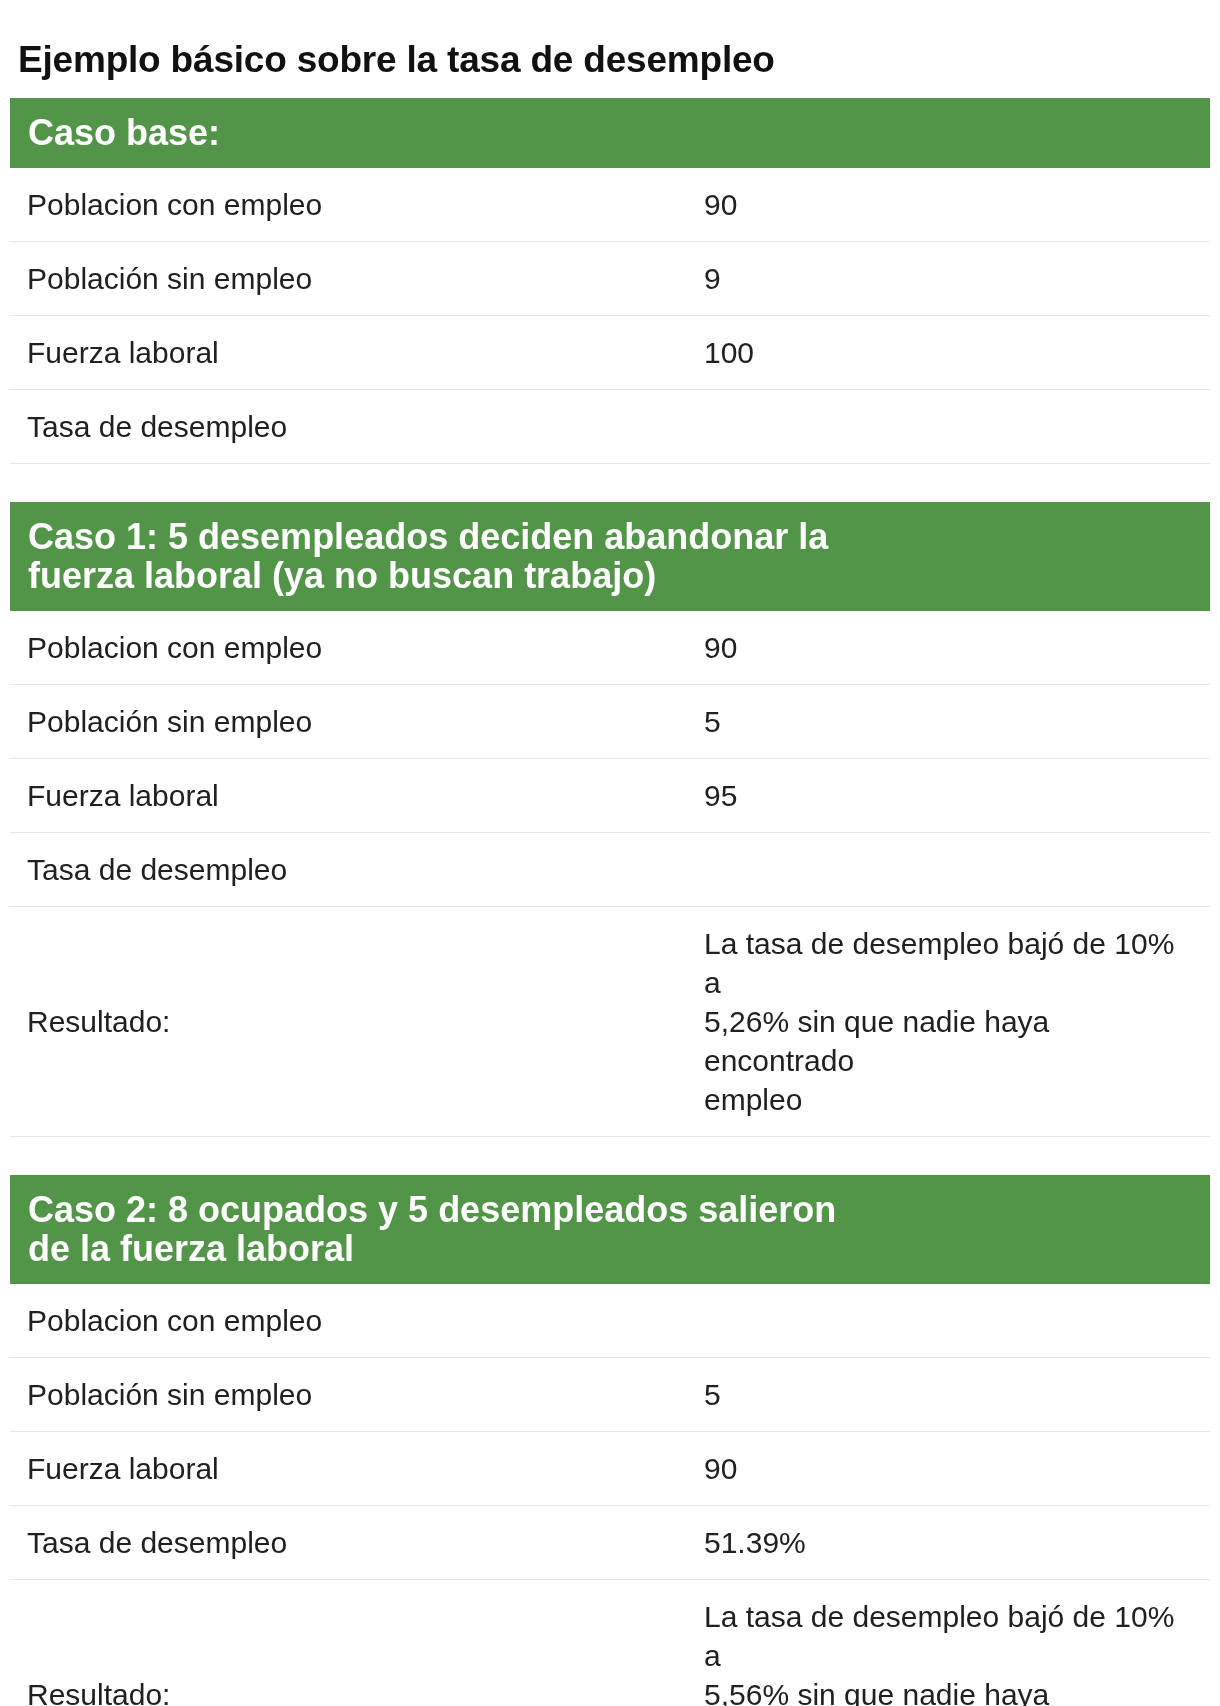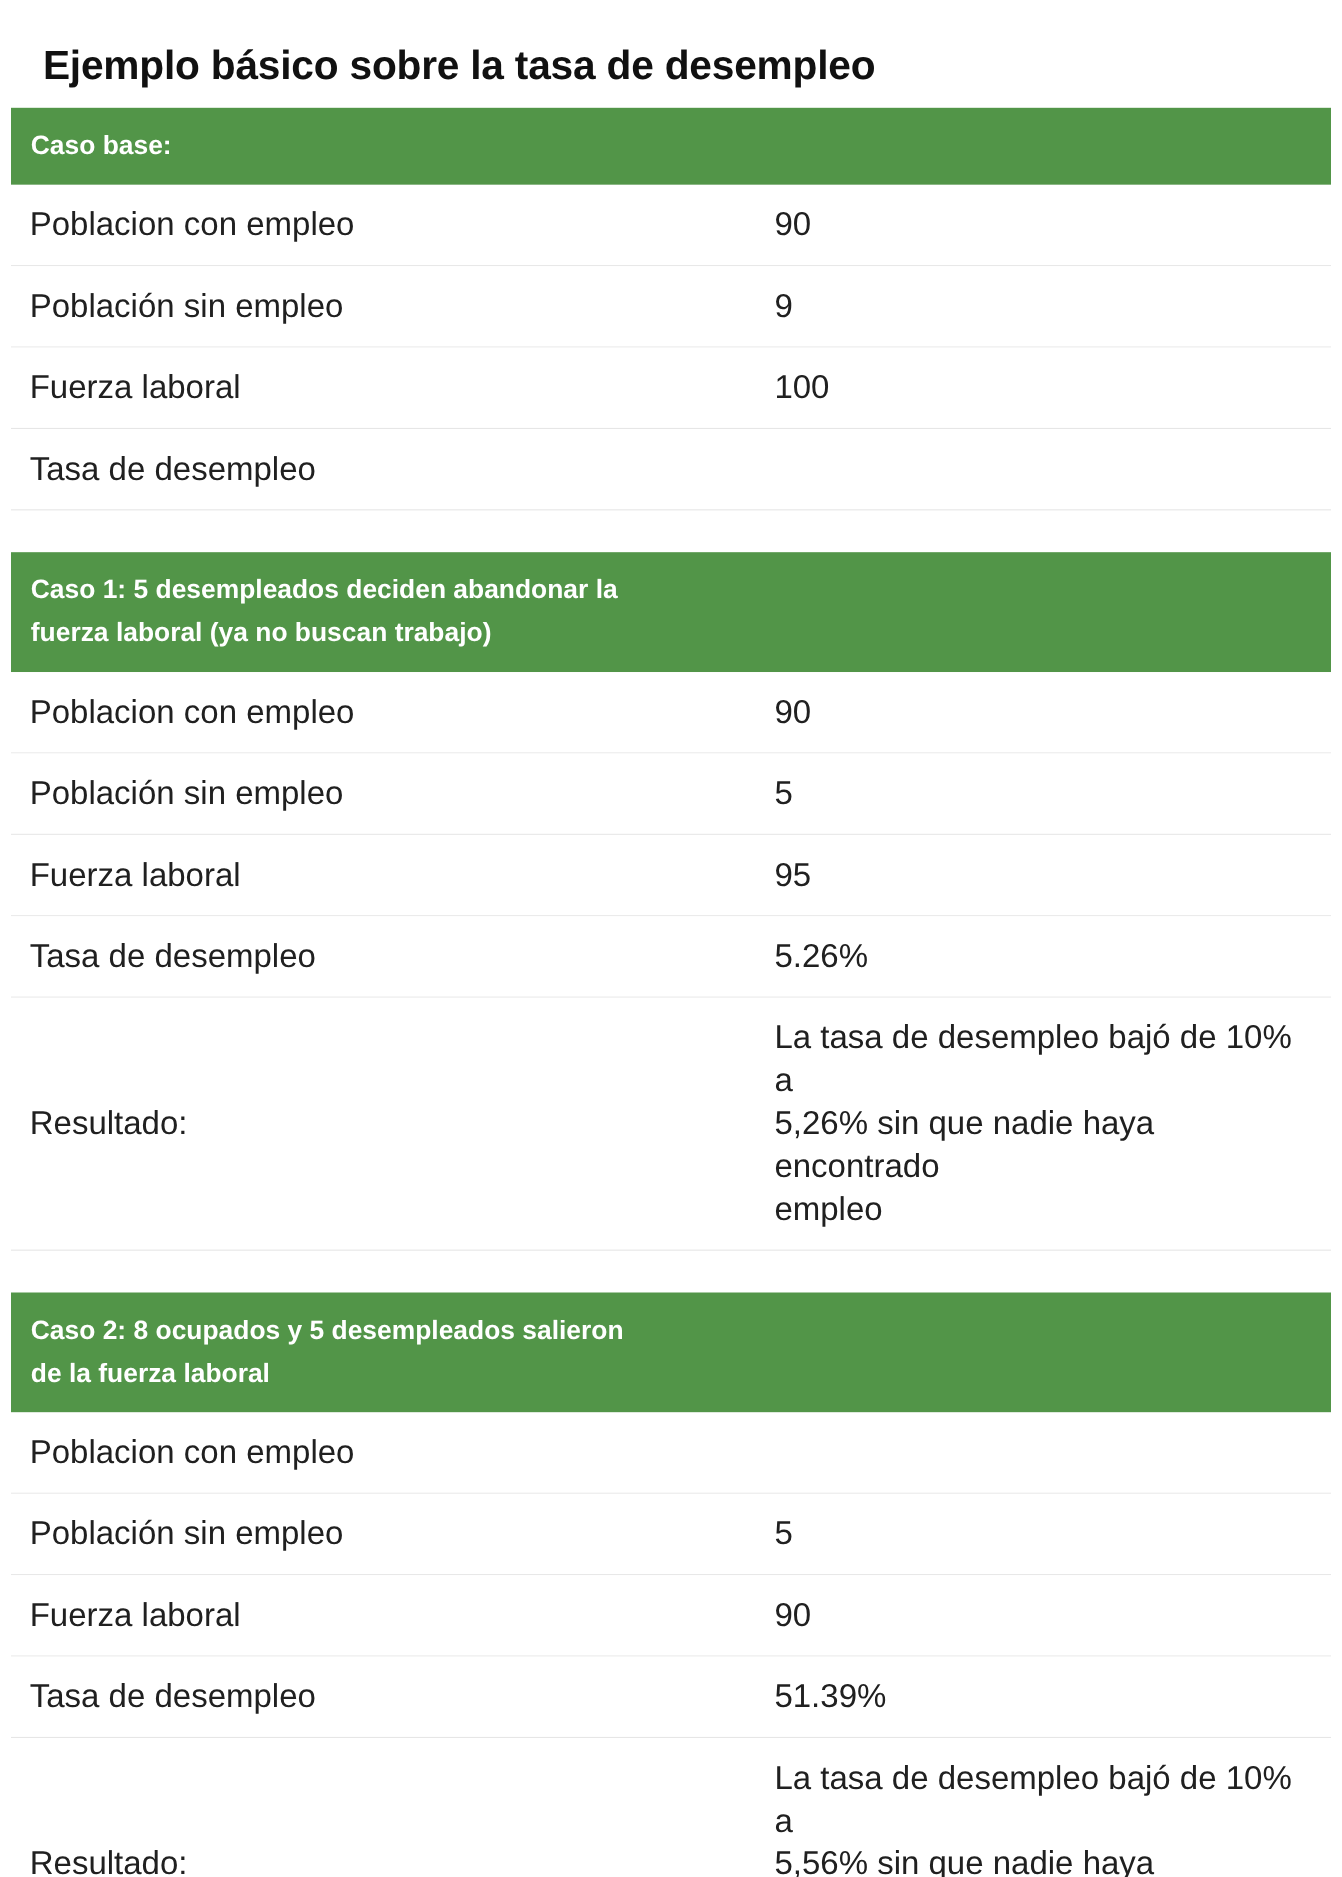--- a/index.html
+++ b/index.html
@@ -13,31 +13,31 @@
   .page {
     width: 1220px;
     min-height: 1706px;
     padding: 36px 10px 12px 10px;
   }
   .chart-title {
     font-size: 37px;
     line-height: 1.3;
     font-weight: 700;
     color: #111111;
-    margin: 0 14px 14px 29px;
+    margin: 0 14px 14px 8px;
     letter-spacing: -0.2px;
   }
   .case-table {
     margin-bottom: 38px;
   }
   .case-header {
     background: #529548;
     color: #ffffff;
     font-weight: 700;
-    font-size: 24px;
+    font-size: 36px;
     line-height: 39px;
     padding: 15px 2px 16px 18px;
     white-space: pre-line;
     box-shadow: 0 2px 0 0 #e9ede9;
   }
   .row {
     display: flex;
     align-items: center;
     padding: 17px;
     font-size: 30px;
@@ -91,21 +91,20 @@
         <div class="row">
           <div class="label">Población sin empleo</div>
           <div class="value">5</div>
         </div>
         <div class="row">
           <div class="label">Fuerza laboral</div>
           <div class="value">95</div>
         </div>
         <div class="row">
           <div class="label">Tasa de desempleo</div>
-          <div class="value">5.26%</div>
         </div>
         <div class="row">
           <div class="label">Resultado:</div>
           <div class="value">La tasa de desempleo bajó de 10% a
 5,26% sin que nadie haya encontrado
 empleo</div>
         </div>
       </section>
       <section class="case-table">
         <div class="case-header">Caso 2: 8 ocupados y 5 desempleados salieron

